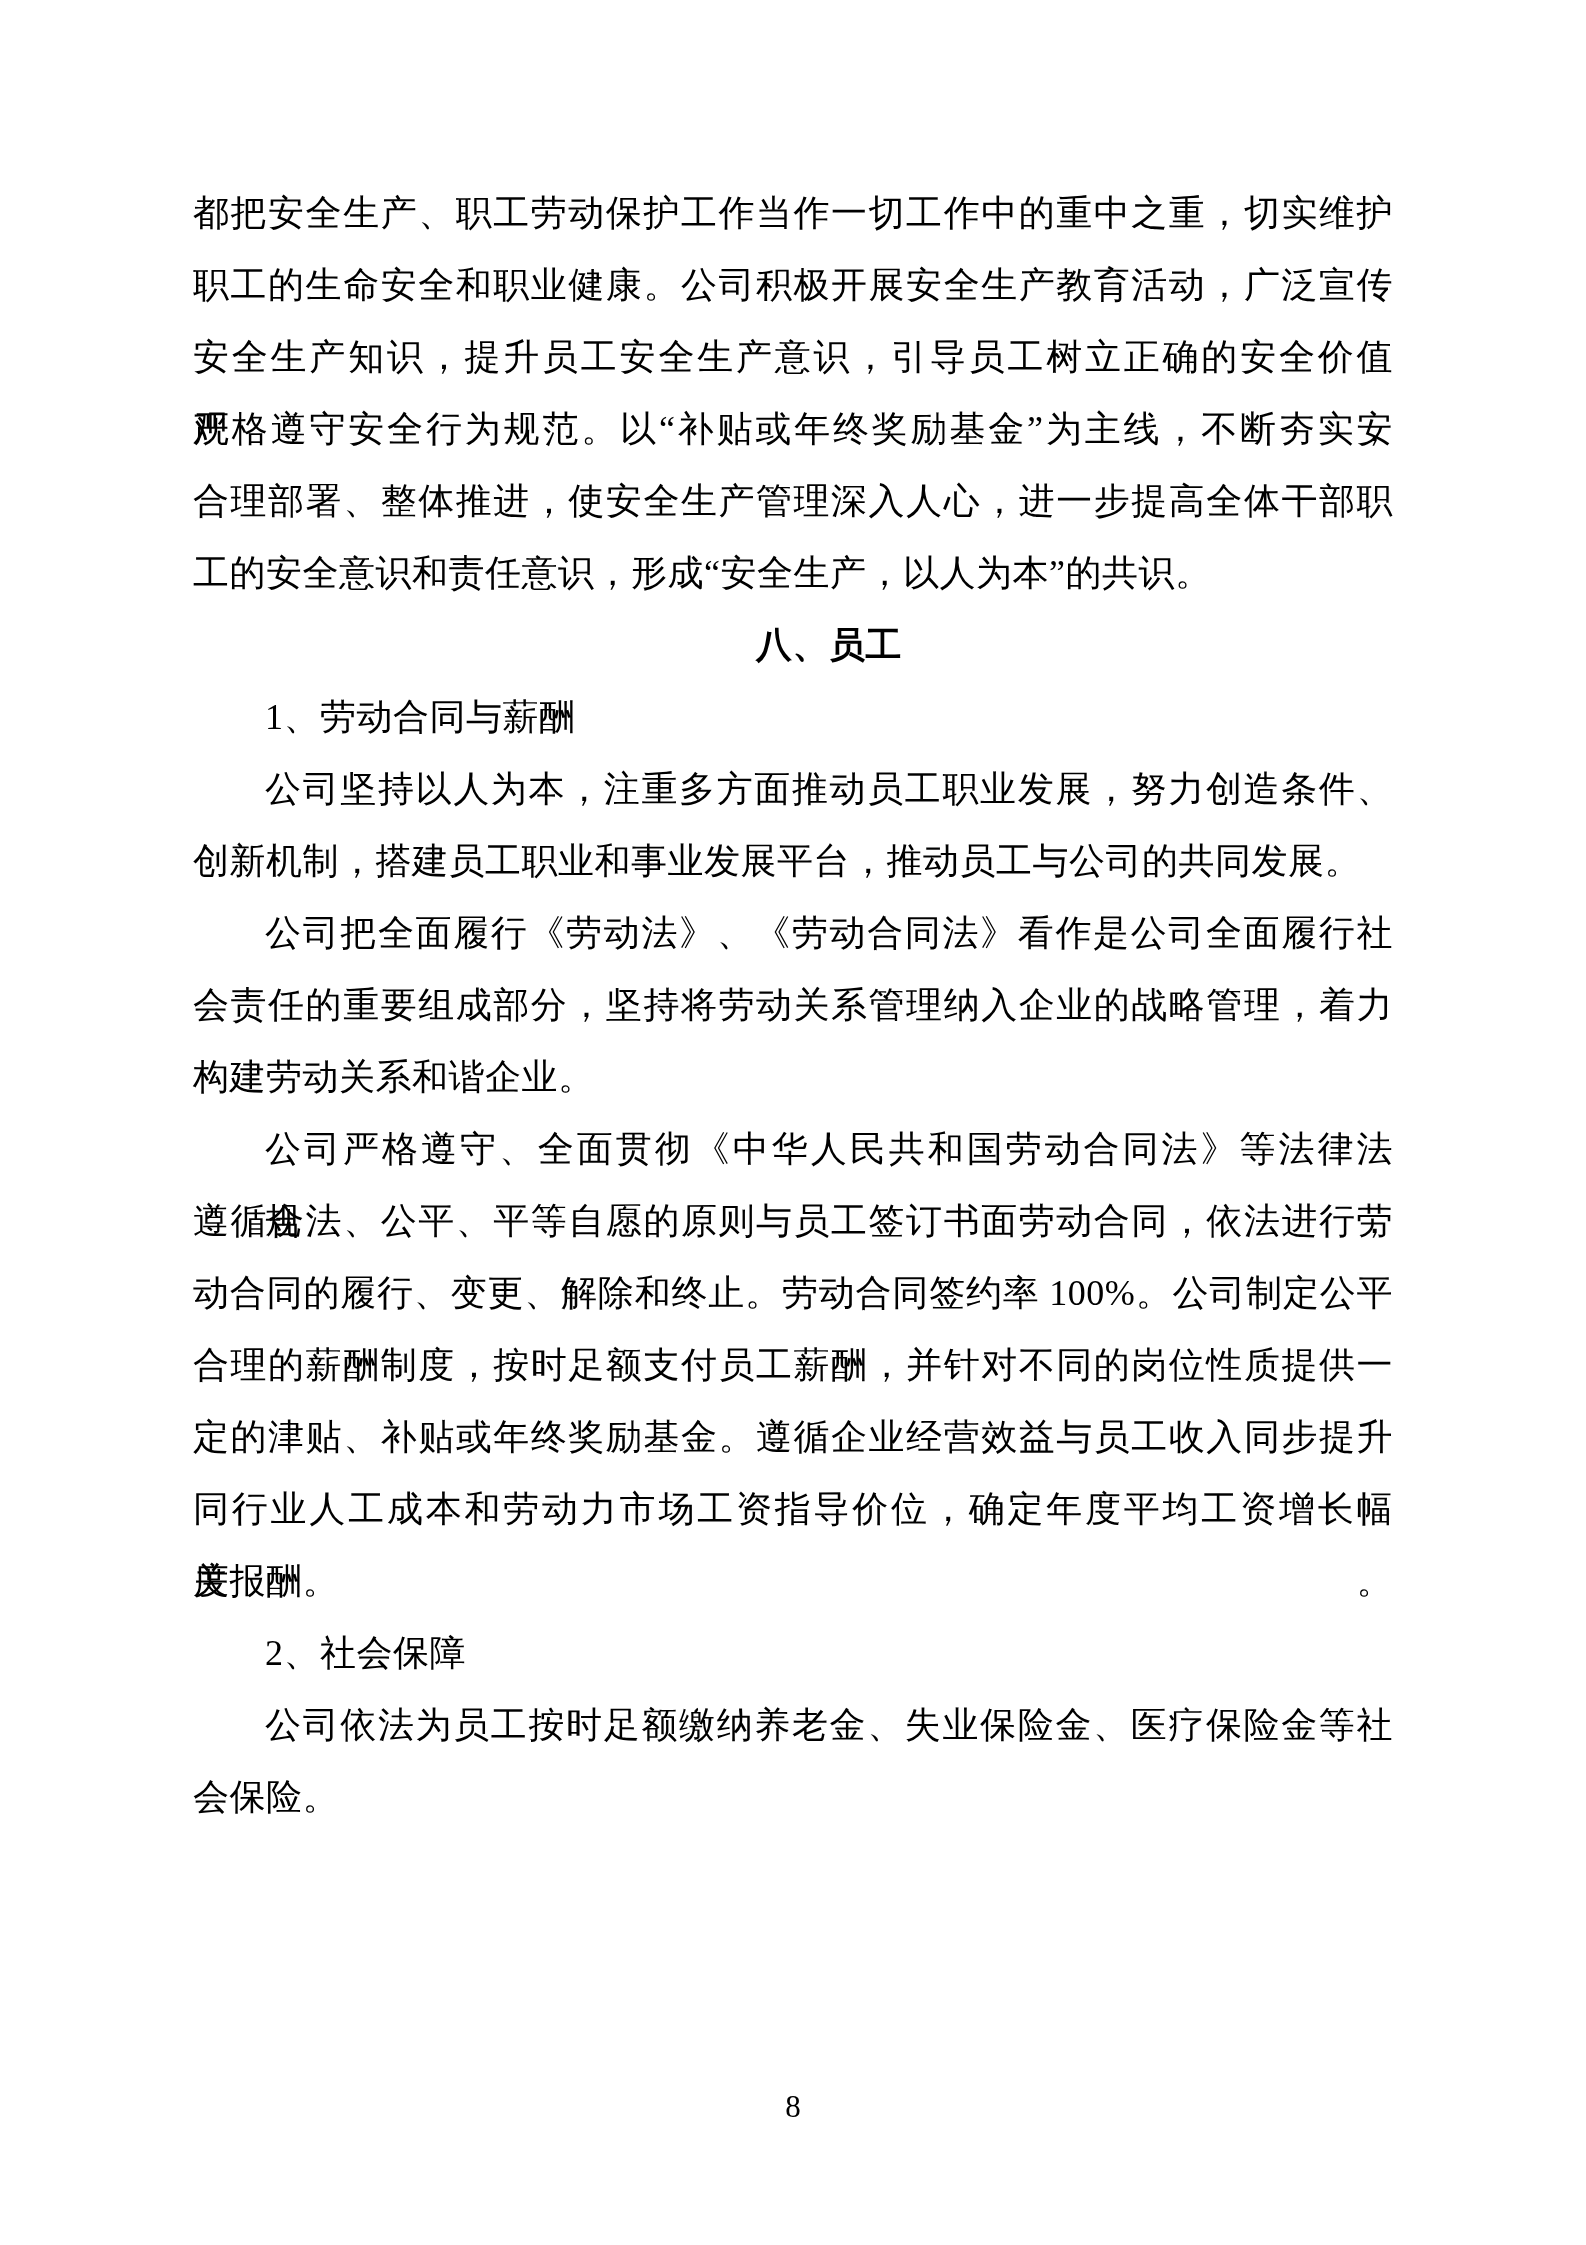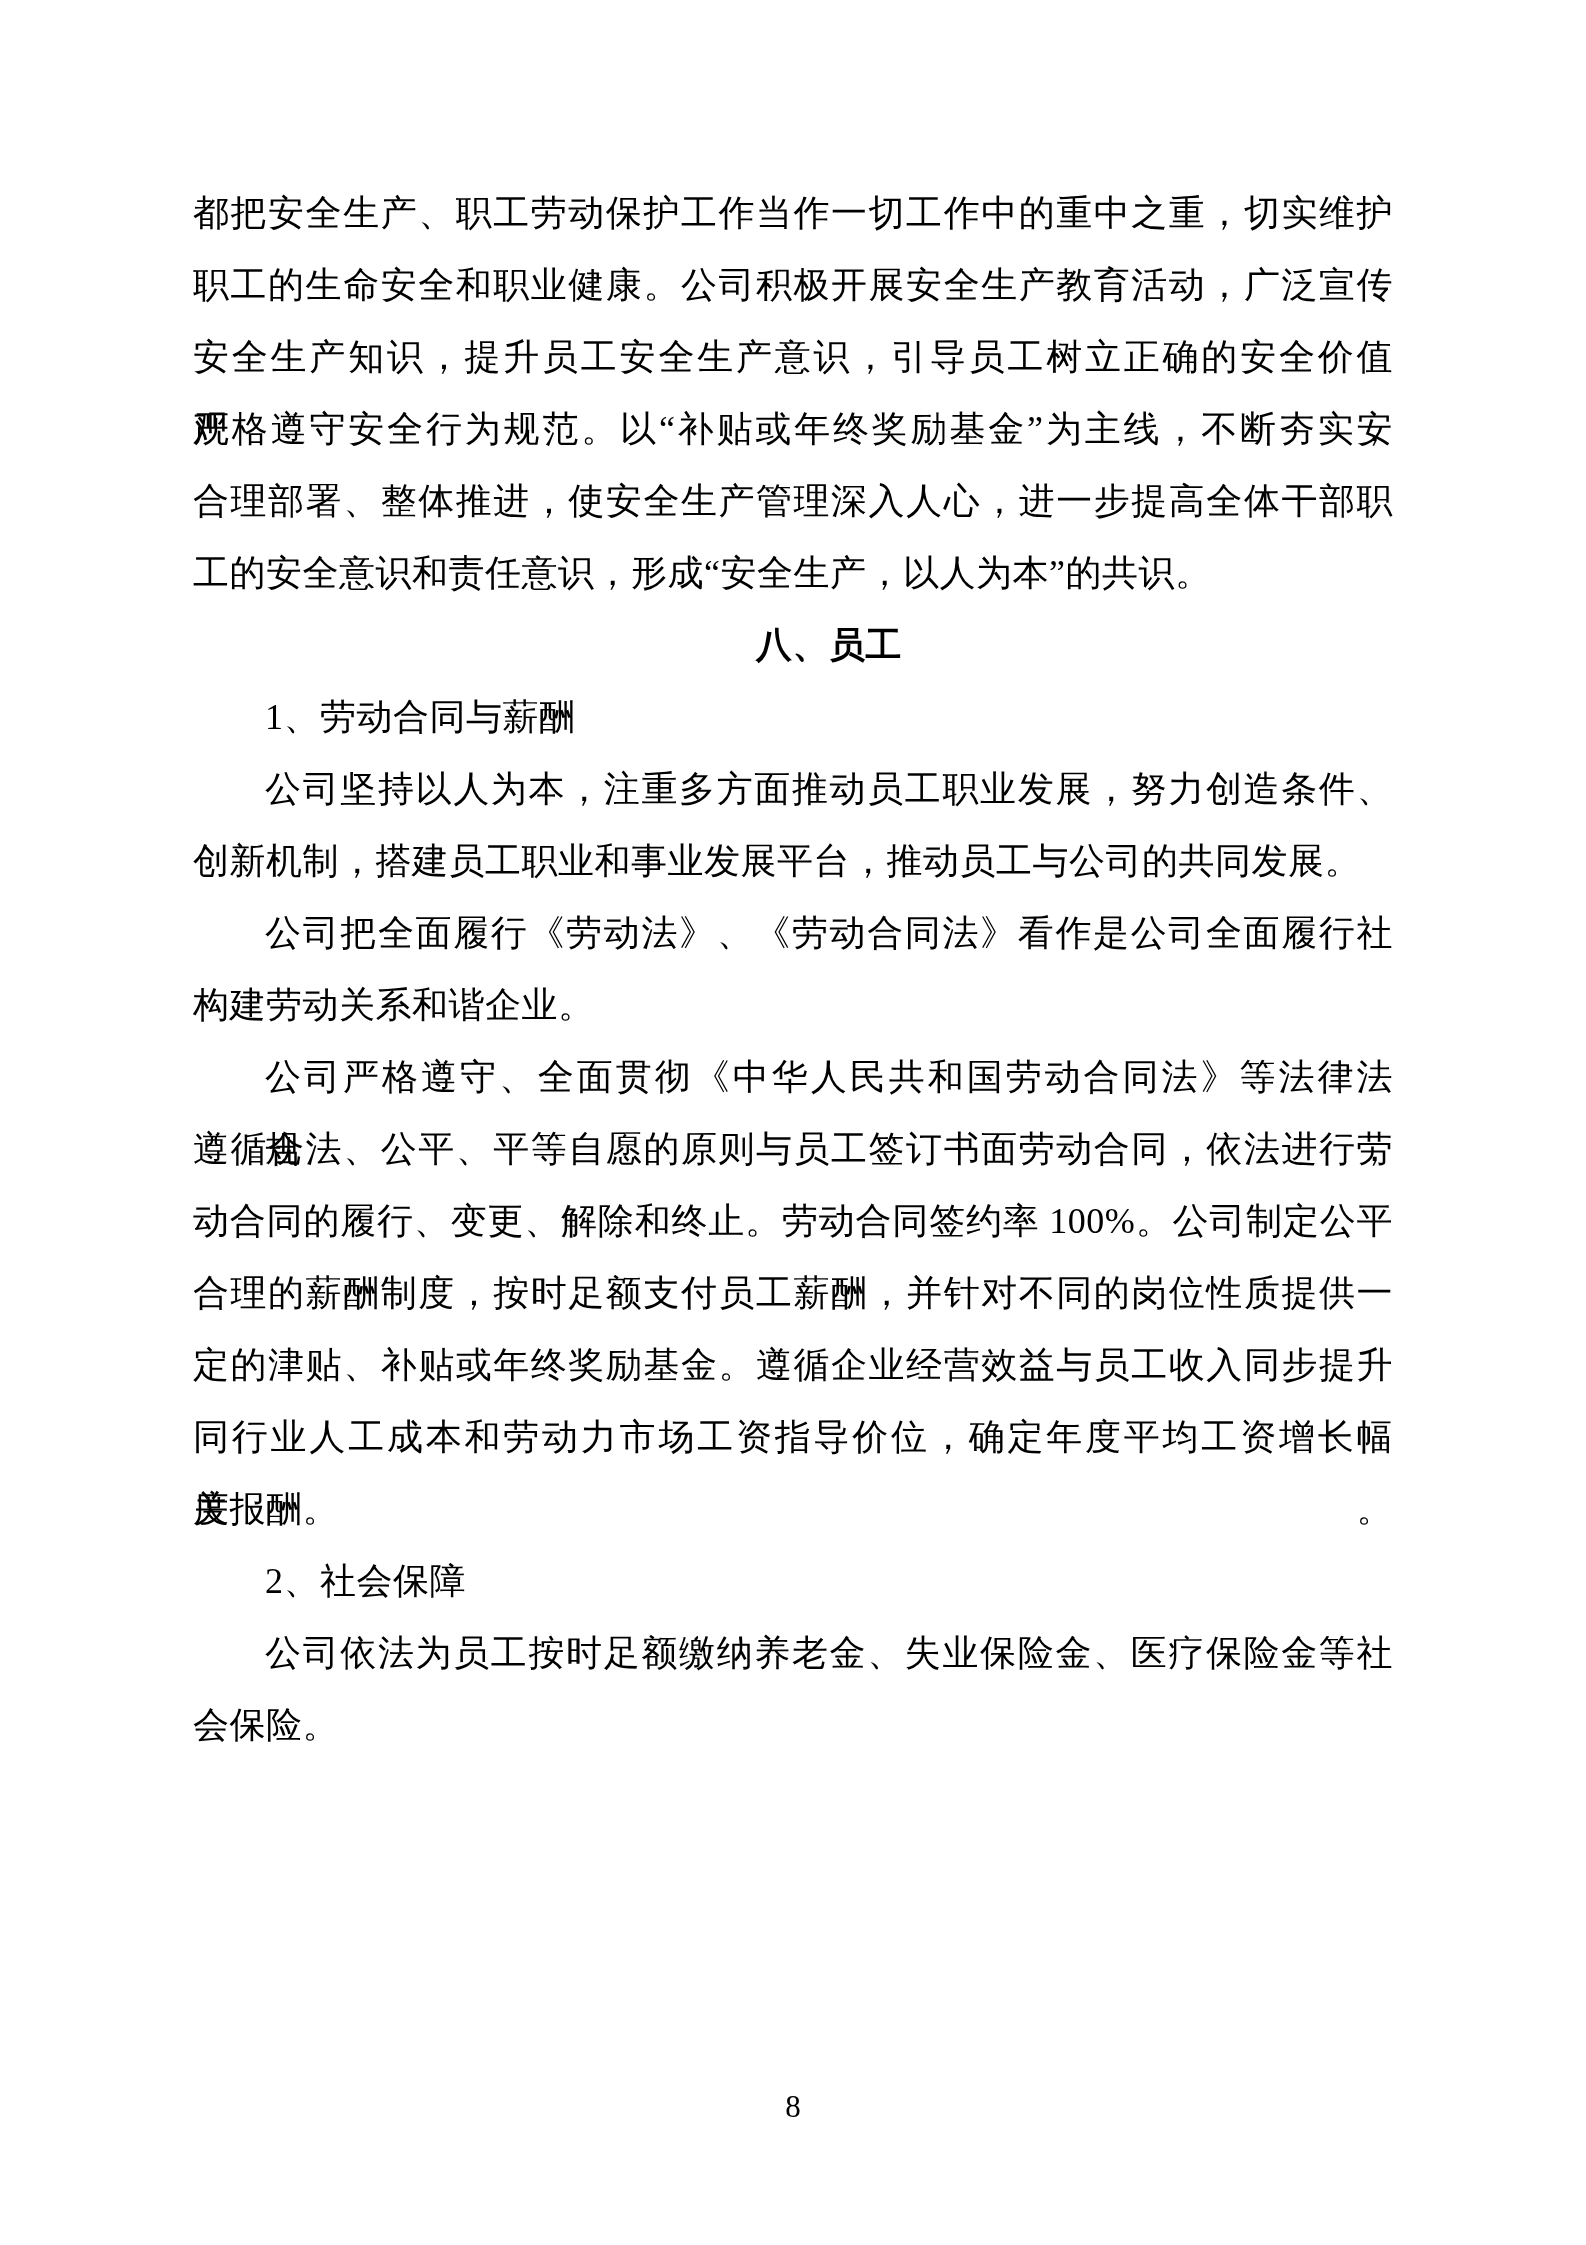--- a/index.html
+++ b/index.html
@@ -67,20 +67,21 @@
     <div class="line fill">职工的生命安全和职业健康。公司积极开展安全生产教育活动，广泛宣传</div>
     <div class="line fill">安全生产知识，提升员工安全生产意识，引导员工树立正确的安全价值观，</div>
     <div class="line fill">严格遵守安全行为规范。以“补贴或年终奖励基金”为主线，不断夯实安</div>
     <div class="line fill">合理部署、整体推进，使安全生产管理深入人心，进一步提高全体干部职</div>
     <div class="line">工的安全意识和责任意识，形成“安全生产，以人为本”的共识。</div>
     <div class="line indent bold">八、员工</div>
     <div class="line indent">1、劳动合同与薪酬</div>
     <div class="line indent fill">公司坚持以人为本，注重多方面推动员工职业发展，努力创造条件、</div>
     <div class="line">创新机制，搭建员工职业和事业发展平台，推动员工与公司的共同发展。</div>
     <div class="line indent fill">公司把全面履行《劳动法》、《劳动合同法》看作是公司全面履行社</div>
+    <div class="line fill">会责任的重要组成部分，坚持将劳动关系管理纳入企业的战略管理，着力</div>
     <div class="line">构建劳动关系和谐企业。</div>
     <div class="line indent fill">公司严格遵守、全面贯彻《中华人民共和国劳动合同法》等法律法规，</div>
     <div class="line fill">遵循合法、公平、平等自愿的原则与员工签订书面劳动合同，依法进行劳</div>
     <div class="line fill">动合同的履行、变更、解除和终止。劳动合同签约率 100%。公司制定公平</div>
     <div class="line fill">合理的薪酬制度，按时足额支付员工薪酬，并针对不同的岗位性质提供一</div>
     <div class="line fill">定的津贴、补贴或年终奖励基金。遵循企业经营效益与员工收入同步提升</div>
     <div class="line fill">同行业人工成本和劳动力市场工资指导价位，确定年度平均工资增长幅度。</div>
     <div class="line">关报酬。</div>
     <div class="line indent">2、社会保障</div>
     <div class="line indent fill">公司依法为员工按时足额缴纳养老金、失业保险金、医疗保险金等社</div>

